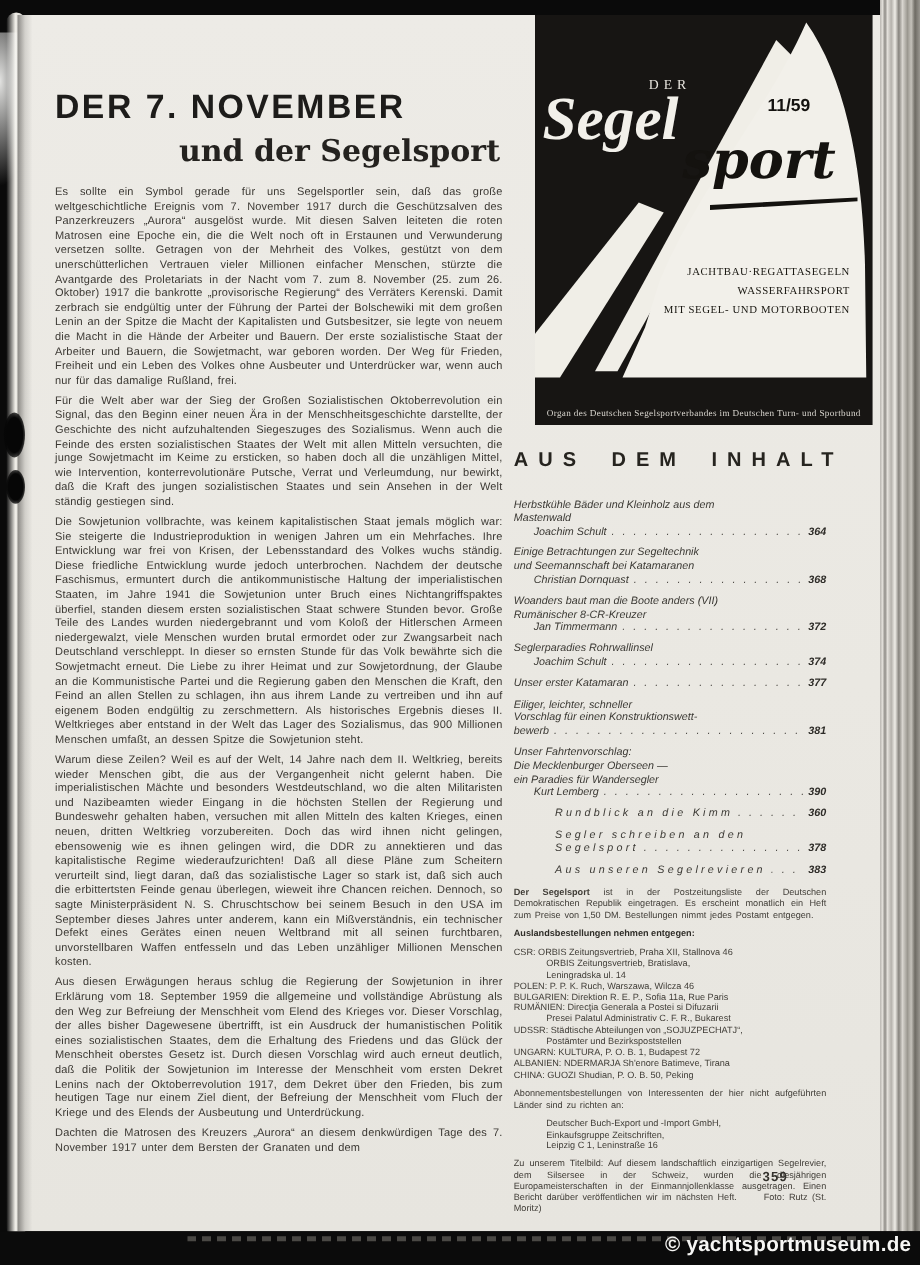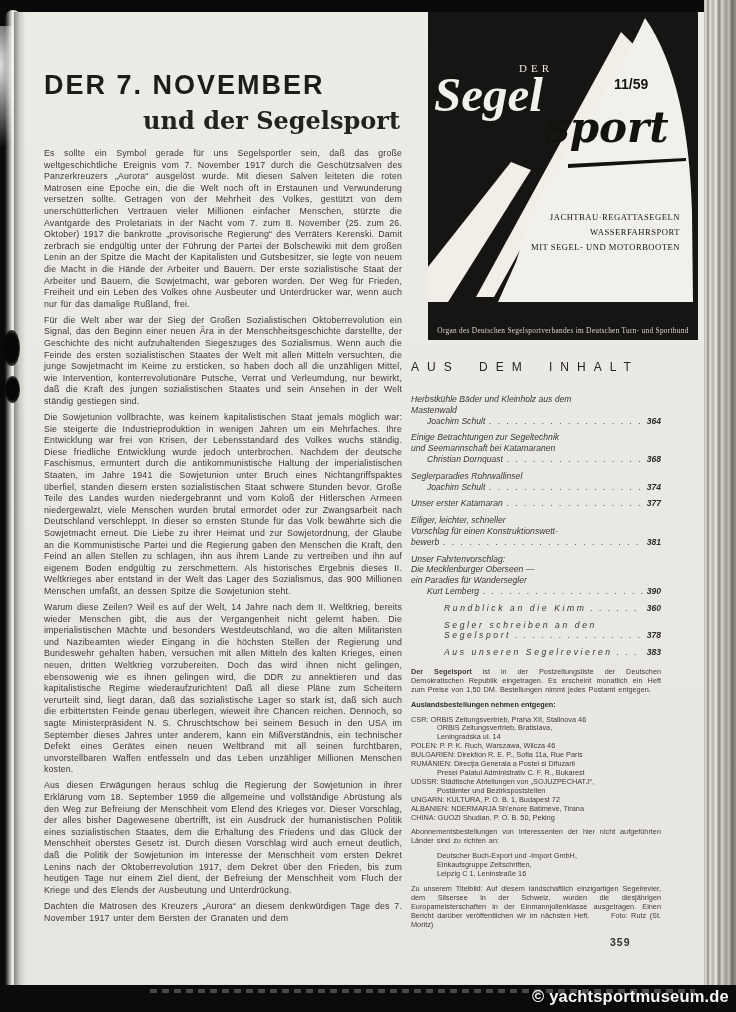--- a/index.html
+++ b/index.html
@@ -51,21 +51,21 @@
   .cover-sport{position:absolute;left:118px;top:94px;color:#14120f;font-family:"DejaVu Serif",serif;
         font-style:italic;font-weight:bold;font-size:42px;line-height:44px;}
   .taglines{position:absolute;left:86px;top:198px;width:166px;text-align:right;
         font-family:"Liberation Serif",serif;font-size:8.6px;line-height:15px;
         letter-spacing:.5px;color:#17150f;}
   .organ{position:absolute;left:0;bottom:5px;width:100%;text-align:center;
         font-family:"Liberation Serif",serif;font-size:7.3px;color:#d9d6cf;letter-spacing:.3px;}
 
   
   .rightcol{position:absolute;left:397px;top:348px;width:250px;color:#3a3833;}
-  .toc-head{font-weight:normal;font-size:12px;letter-spacing:8px;word-spacing:8px;color:#26241f;
+  .toc-head{font-weight:bold;font-size:16px;letter-spacing:8px;word-spacing:8px;color:#26241f;
         margin-bottom:20px;white-space:nowrap;}
   .toc-entry{margin-bottom:6px;font-size:8.6px;line-height:10.8px;font-style:italic;}
   .toc-line{white-space:nowrap;}
   .toc-leader{display:flex;align-items:baseline;}
   .toc-ltext{white-space:nowrap;}
   .toc-ltext.ind{margin-left:16px;}
   .dots{flex:1;overflow:hidden;white-space:nowrap;margin:0 4px;color:#4a4742;}
   .dots::after{content:". . . . . . . . . . . . . . . . . . . . . . . . .";letter-spacing:2px;}
   .toc-page{color:#2e2c28;font-weight:bold;}
   .toc-entry.sp .toc-ltext,.toc-entry.sp .toc-line{letter-spacing:2.6px;padding-left:33px;}
@@ -159,20 +159,31 @@
               <div class="toc-line">Einige Betrachtungen zur Segeltechnik</div>
               <div class="toc-line">und Seemannschaft bei Katamaranen</div>
             </div>
             <div class="toc-leader">
               <span class="toc-ltext ind">Christian Dornquast</span>
               <span class="dots"></span>
               <span class="toc-page">368</span>
             </div>
           </div>
 
+          <div class="toc-entry">
+            <div>
+              <div class="toc-line">Woanders baut man die Boote anders (VII)</div>
+              <div class="toc-line">Rumänischer 8-CR-Kreuzer</div>
+            </div>
+            <div class="toc-leader">
+              <span class="toc-ltext ind">Jan Timmermann</span>
+              <span class="dots"></span>
+              <span class="toc-page">372</span>
+            </div>
+          </div>
 
           <div class="toc-entry">
             <div>
               <div class="toc-line">Seglerparadies Rohrwallinsel</div>
             </div>
             <div class="toc-leader">
               <span class="toc-ltext ind">Joachim Schult</span>
               <span class="dots"></span>
               <span class="toc-page">374</span>
             </div>

